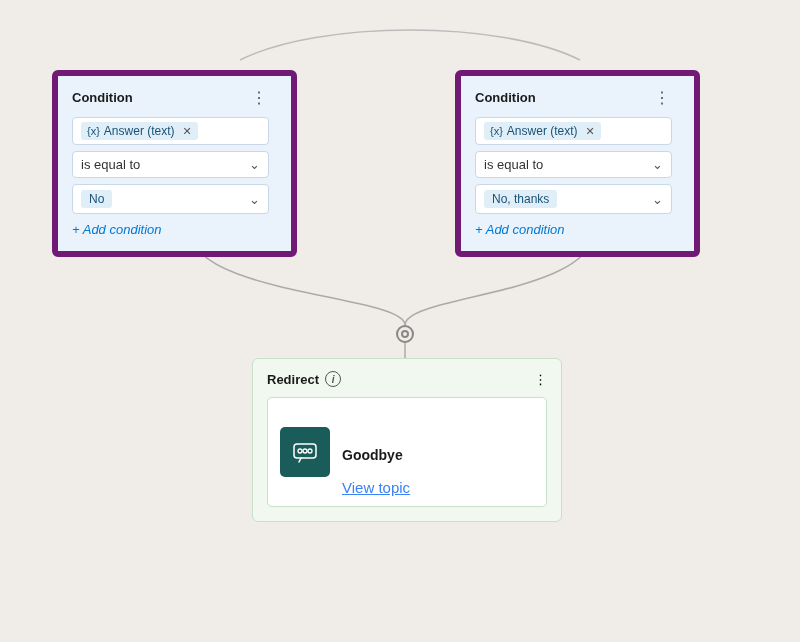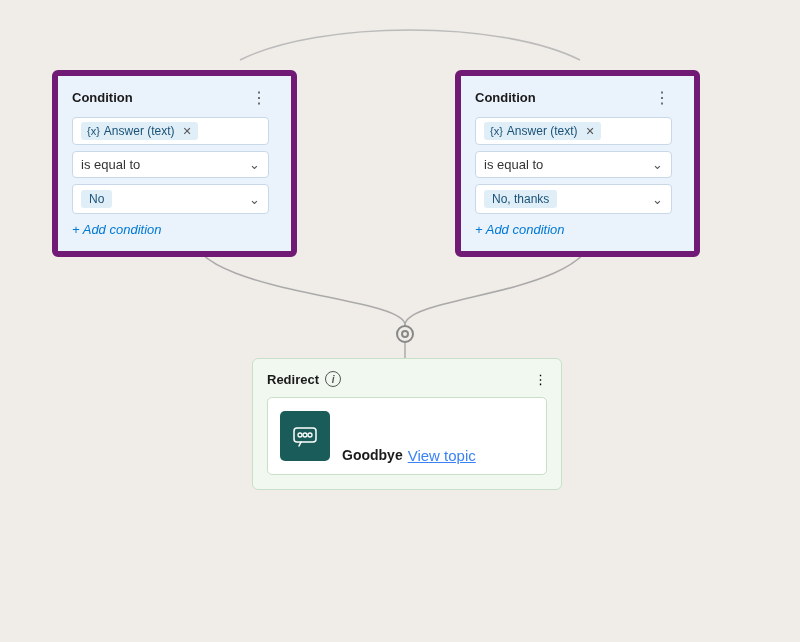--- a/index.html
+++ b/index.html
@@ -210,22 +210,22 @@
     .goodbye-icon-box svg {
       width: 28px;
       height: 28px;
       fill: none;
       stroke: #fff;
       stroke-width: 1.5;
     }
 
     .goodbye-text {
       display: flex;
-      flex-direction: row;
-      gap: 5px;
+      flex-direction: column;
+      gap: 16px;
       margin-top: 39px;
     }
 
     .goodbye-title {
       font-size: 14px;
       font-weight: 600;
       color: #1a1a1a;
     }
 
     .goodbye-link {

